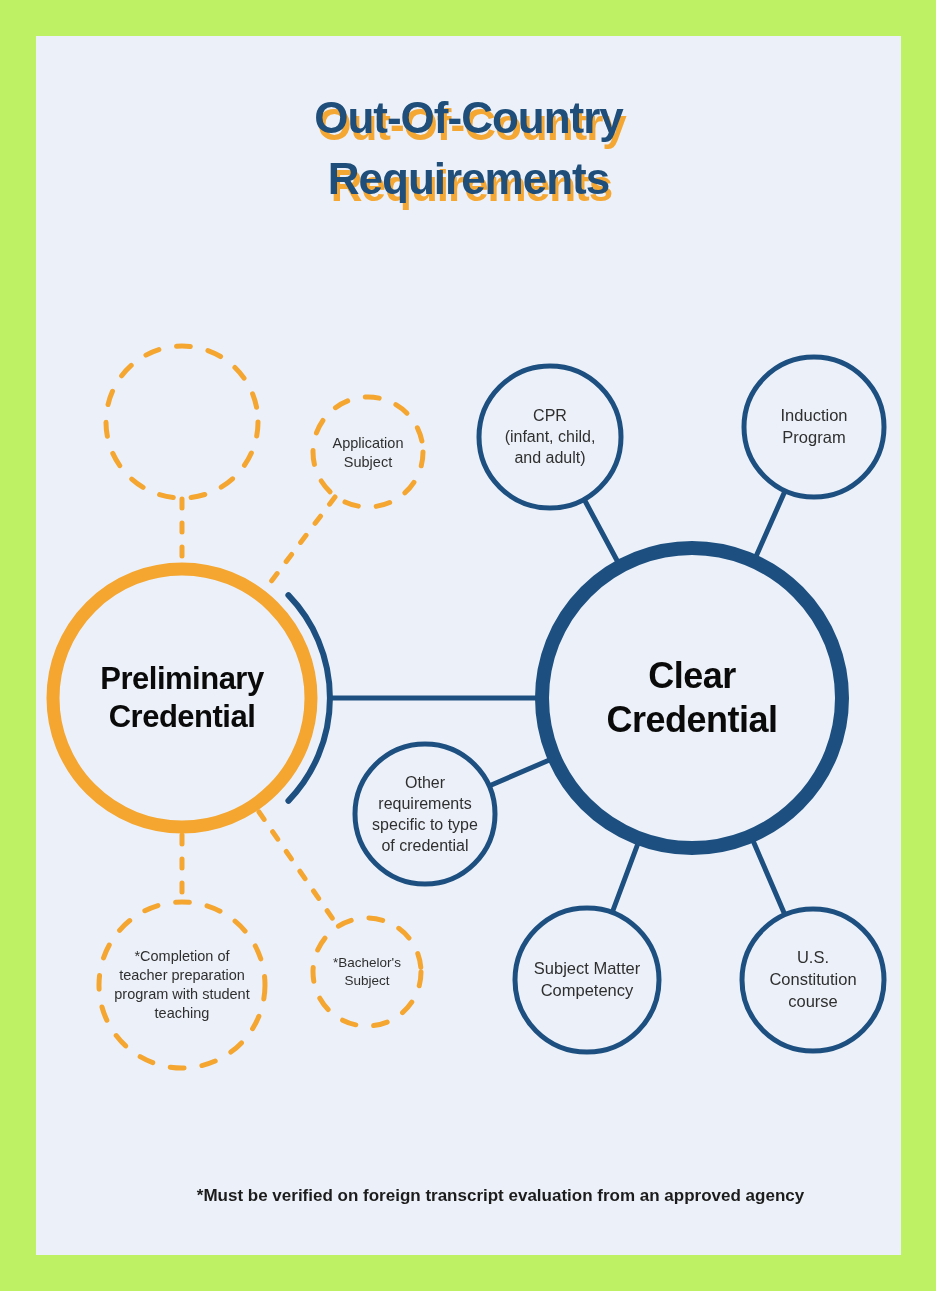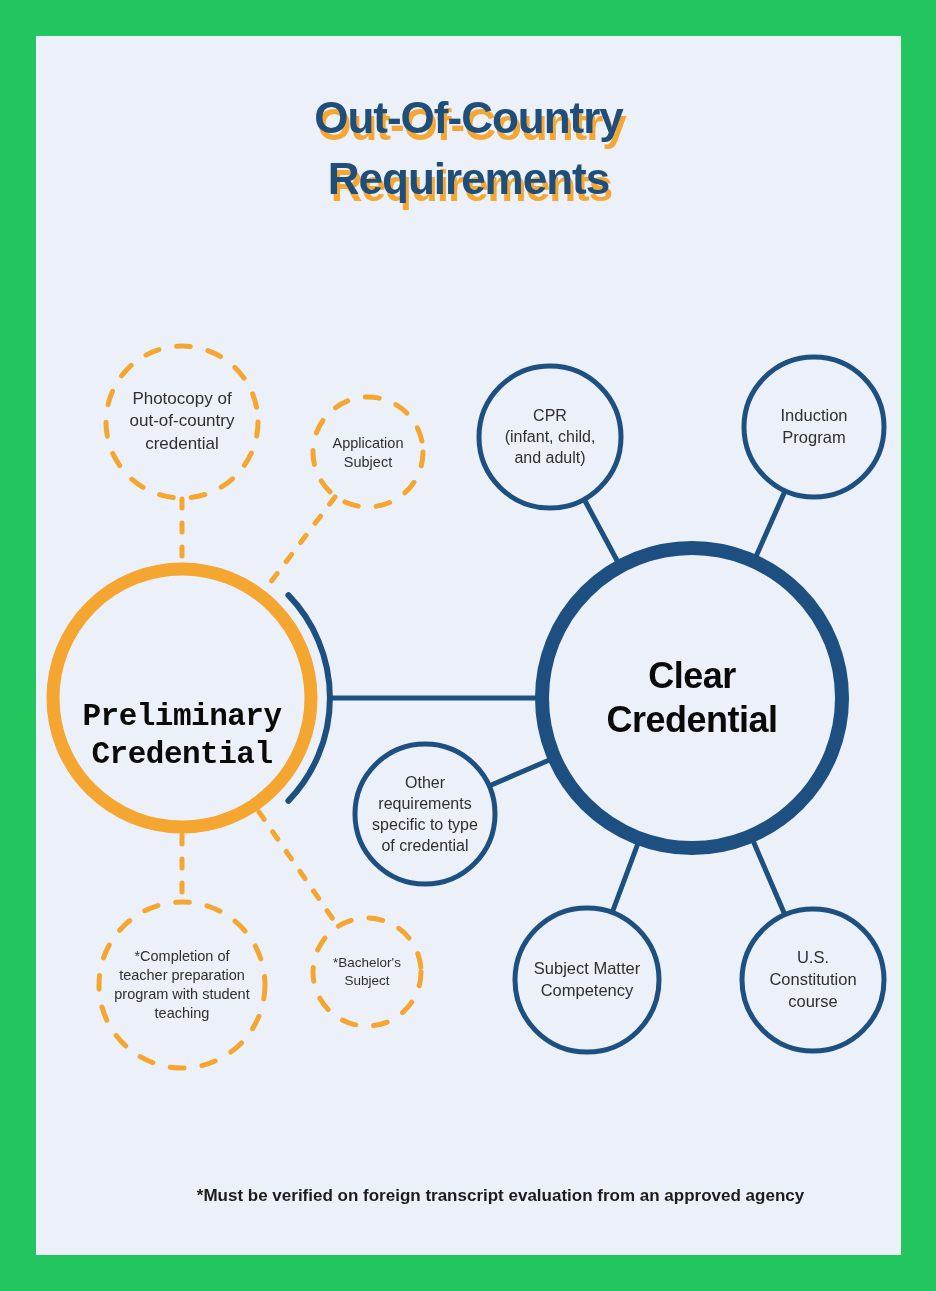--- a/index.html
+++ b/index.html
@@ -1,19 +1,19 @@
 <!DOCTYPE html>
 <html><head>
 <meta charset="utf-8">
 <style>
   html, body { margin: 0; padding: 0; background: #000; }
   #canvas {
     position: relative;
     width: 936px; height: 1291px;
-    background: #22c55e;
+    background: #bef264;
     font-family: "Liberation Sans", sans-serif;
     overflow: hidden;
   }
   #page {
     position: absolute;
     left: 36px; top: 36px;
     width: 865px; height: 1219px;
     background: #ecf1f9;
   }
   #diagram-svg { position: absolute; left: 0; top: 0; }
@@ -107,26 +107,23 @@
         <circle cx="551" cy="944" r="72"></circle>
         <circle cx="777" cy="944" r="71"></circle>
       </g>
     </svg>
 
     <div id="title">
       <div>Out-Of-Country</div>
       <div>Requirements</div>
     </div>
 
-    <div class="label med" style="left:146px; top:386px; width:170px; font-size:17px;">Photocopy of
-out-of-country
-credential</div>
     <div class="label small" style="left:332px; top:417px; width:120px;">Application
 Subject</div>
-    <div class="label heavy" id="preliminary-label" style="left:146px; top:700px; width:250px;font-family:Liberation Mono, monospace;">Preliminary
+    <div class="label heavy" id="preliminary-label" style="left:146px; top:662px; width:250px;">Preliminary
 Credential</div>
     <div class="label small" style="left:146px; top:949px; width:180px;">*Completion of
 teacher preparation
 program with student
 teaching</div>
     <div class="label" style="left:331px; top:936px; width:110px; font-size:13.5px;">*Bachelor's
 Subject</div>
 
     <div class="label heavy" id="clear-label" style="left:656px; top:662px; width:270px;">Clear
 Credential</div>

